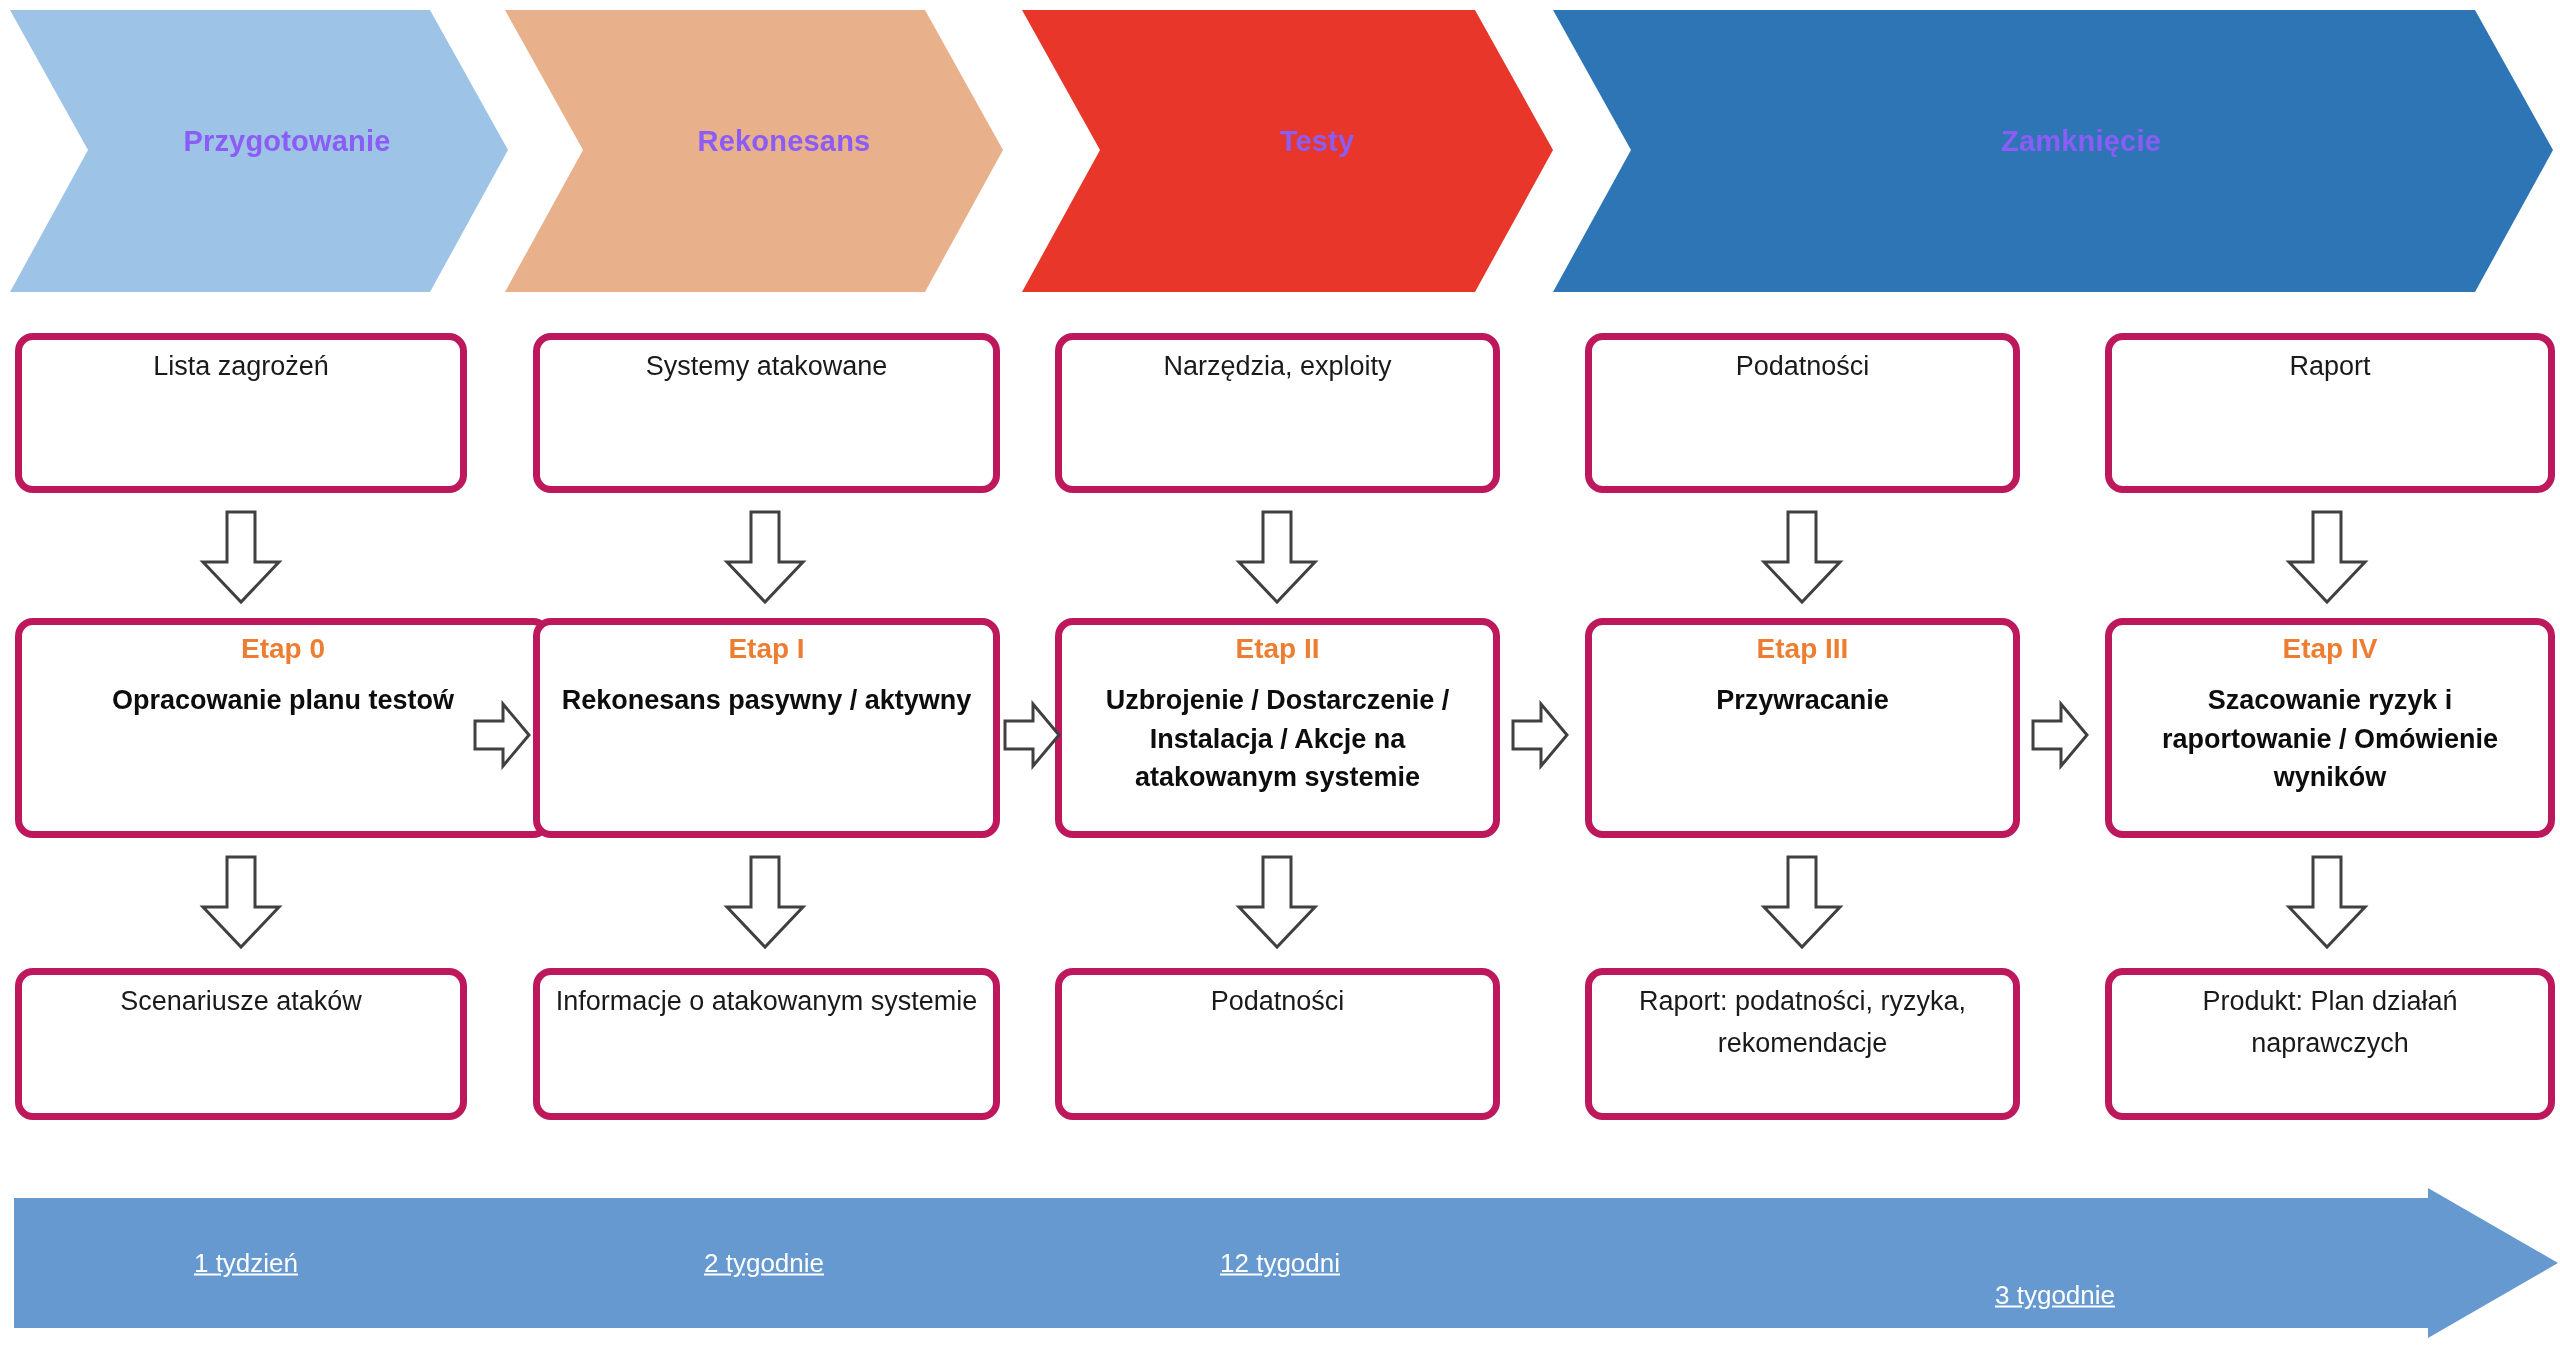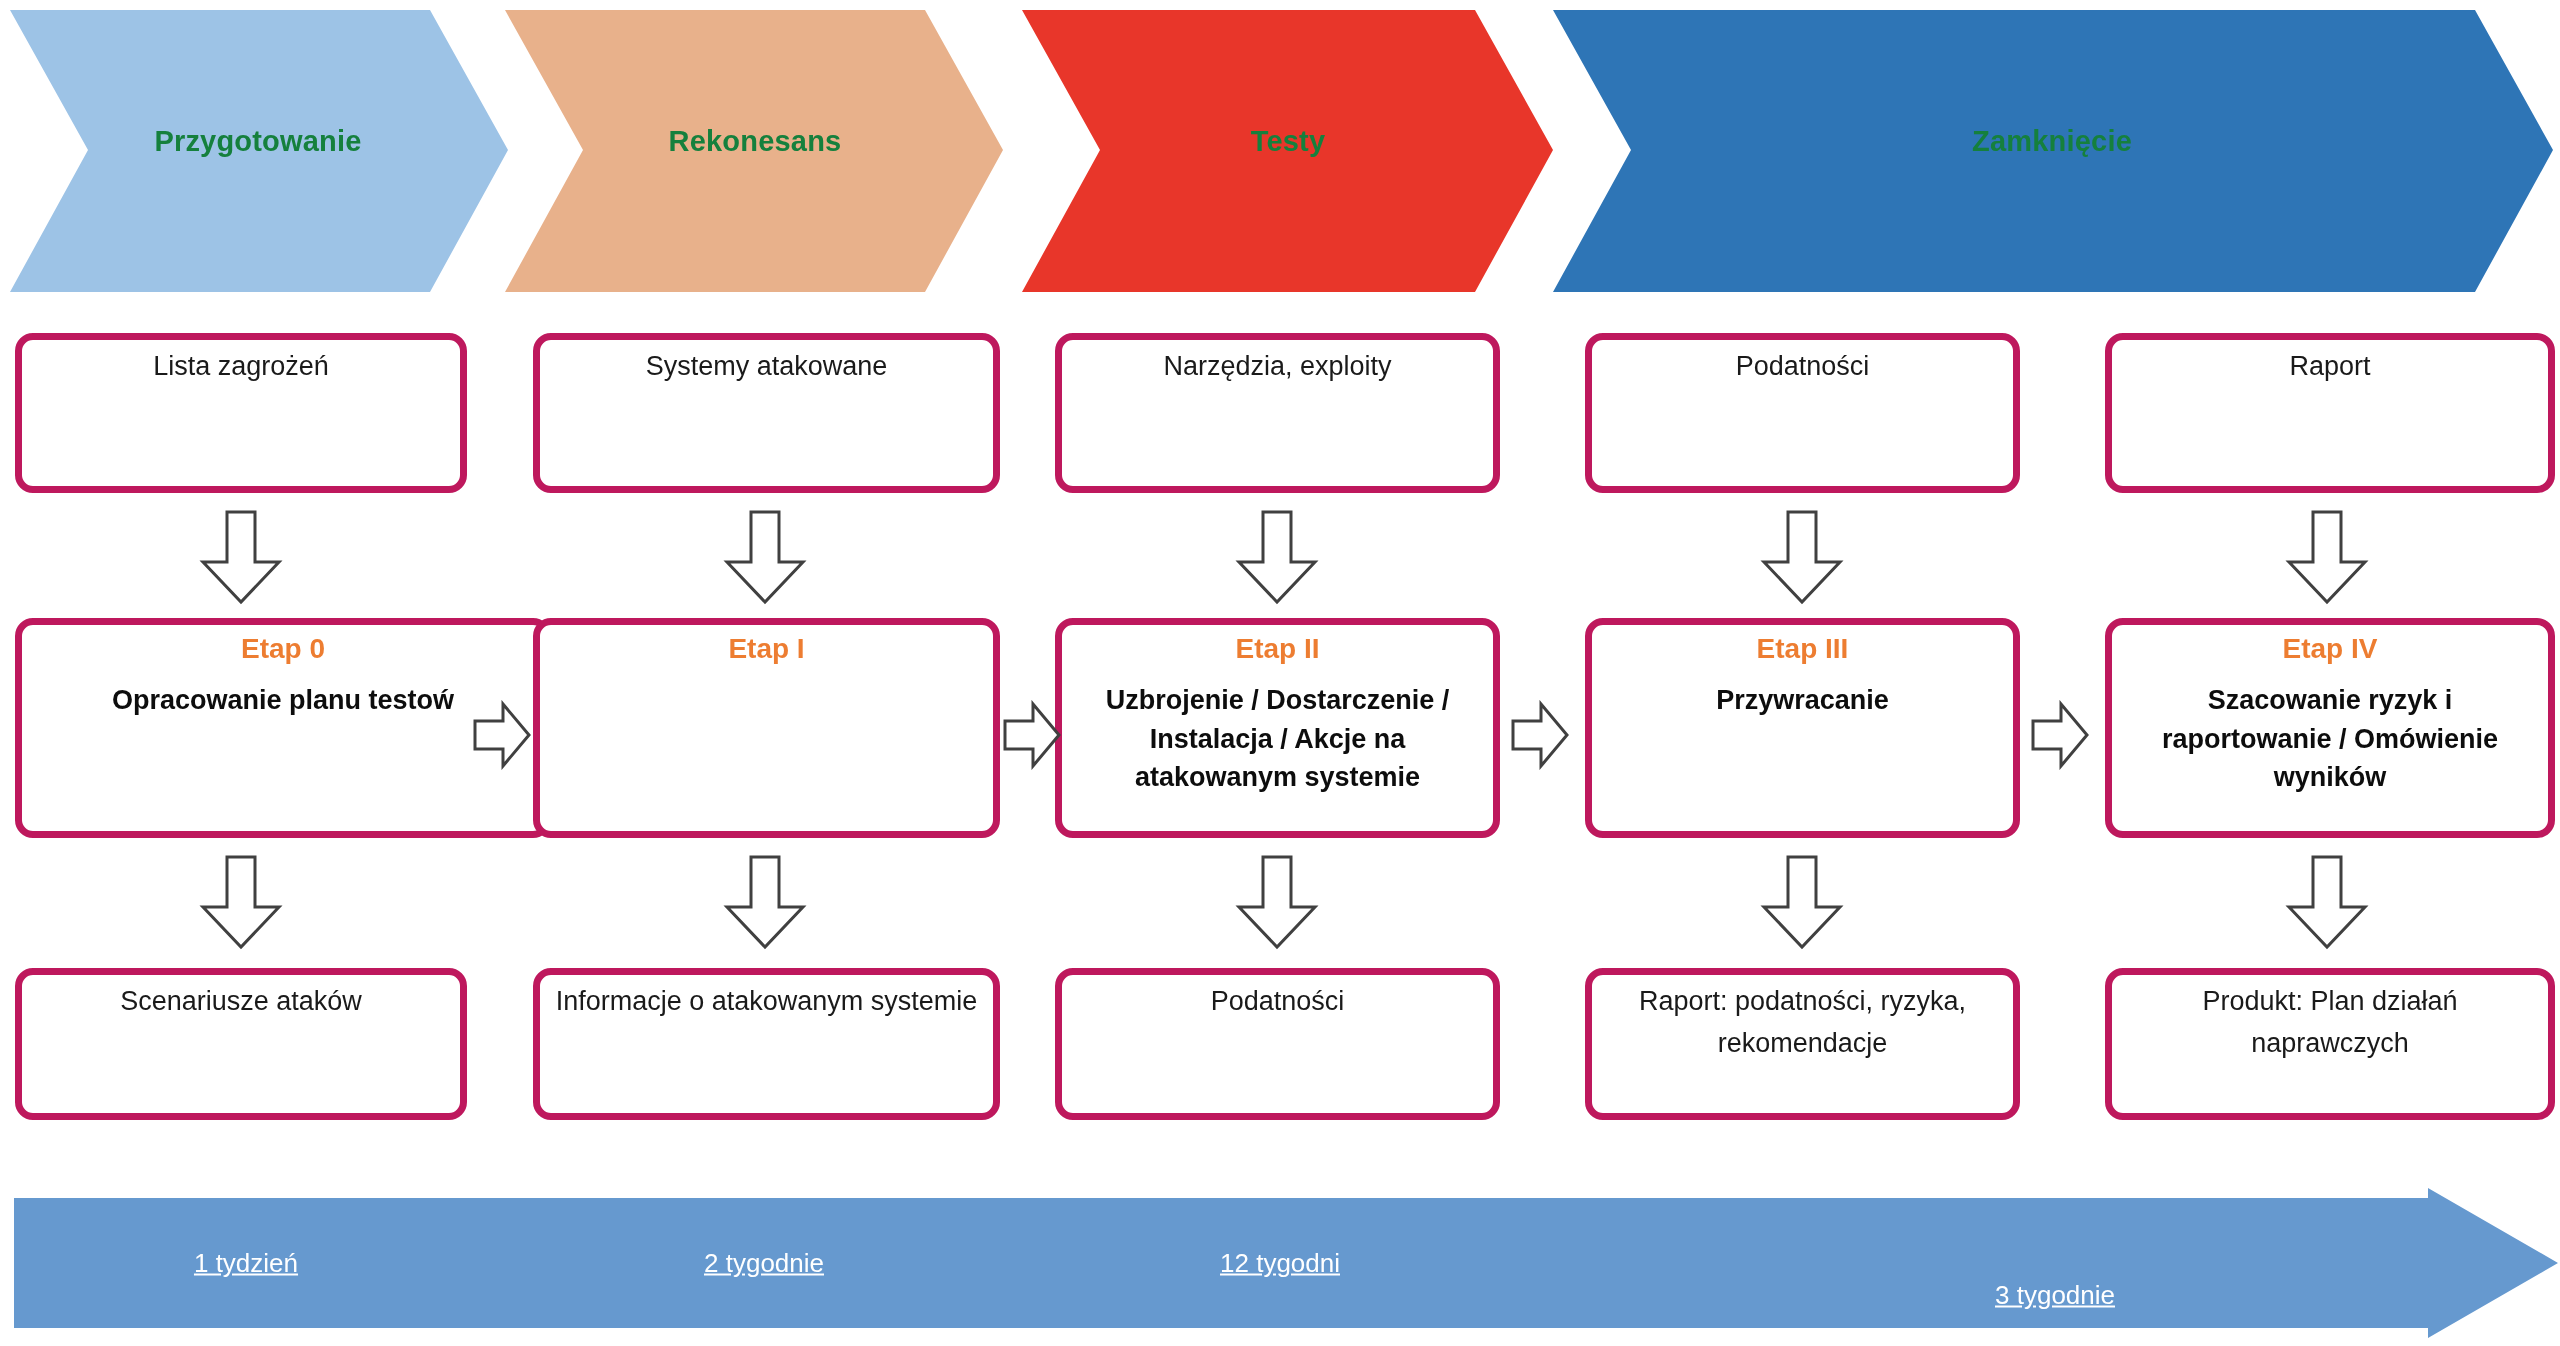--- a/index.html
+++ b/index.html
@@ -21,27 +21,28 @@
   
   #banner {
     position: absolute;
     left: 0;
     top: 0;
     width: 2560px;
     height: 300px;
   }
   .chevron-label {
     position: absolute;
-    color: #15803d;
+    color: #8b5cf6;
     font-weight: bold;
     font-size: 29px;
     text-align: center;
     white-space: nowrap;
     transform: translate(-50%, -50%);
     letter-spacing: .2px;
+    margin-left: 29px;
   }
 
   
   .rbox {
     position: absolute;
     box-sizing: border-box;
     background: #ffffff;
     border: 7px solid #be185d;
     border-radius: 18px;
     display: flex;
@@ -148,20 +149,21 @@
   <svg class="down-arrow" style="left:2285px; top:510px;" width="84" height="95" viewBox="0 0 84 95">
     <polygon points="28,2 56,2 56,52 80,52 42,92 4,52 28,52" fill="#ffffff" stroke="#404040" stroke-width="3"></polygon>
   </svg>
 
   <div class="rbox stage" style="left:15px;  top:618px; width:536px; height:220px;">
     <div class="stage-title">Etap 0</div>
     <div class="stage-desc">Opracowanie planu testoẃ</div>
   </div>
   <div class="rbox stage" style="left:533px; top:618px; width:467px; height:220px;">
     <div class="stage-title">Etap I</div>
+    <div class="stage-desc">Rekonesans pasywny / aktywny</div>
   </div>
   <div class="rbox stage" style="left:1055px; top:618px; width:445px; height:220px;">
     <div class="stage-title">Etap II</div>
     <div class="stage-desc">Uzbrojenie / Dostarczenie / Instalacja / Akcje na atakowanym systemie</div>
   </div>
   <div class="rbox stage" style="left:1585px; top:618px; width:435px; height:220px;">
     <div class="stage-title">Etap III</div>
     <div class="stage-desc">Przywracanie</div>
   </div>
   <div class="rbox stage" style="left:2105px; top:618px; width:450px; height:220px;">

